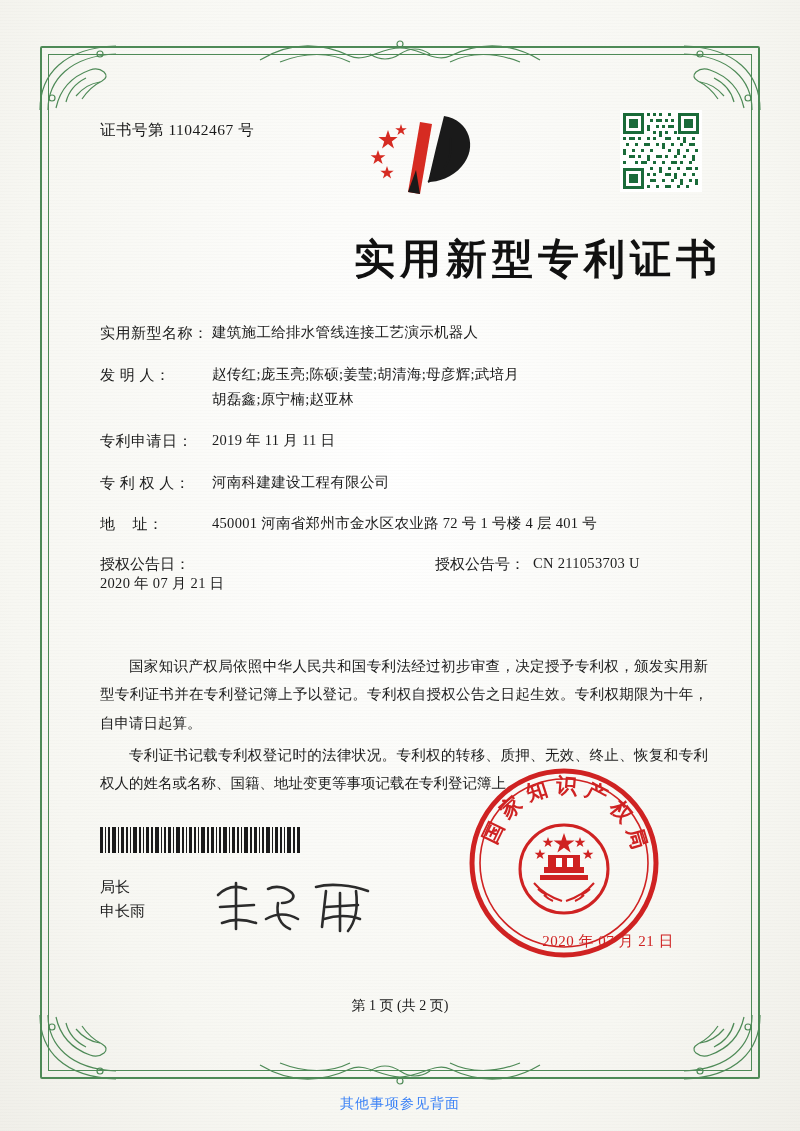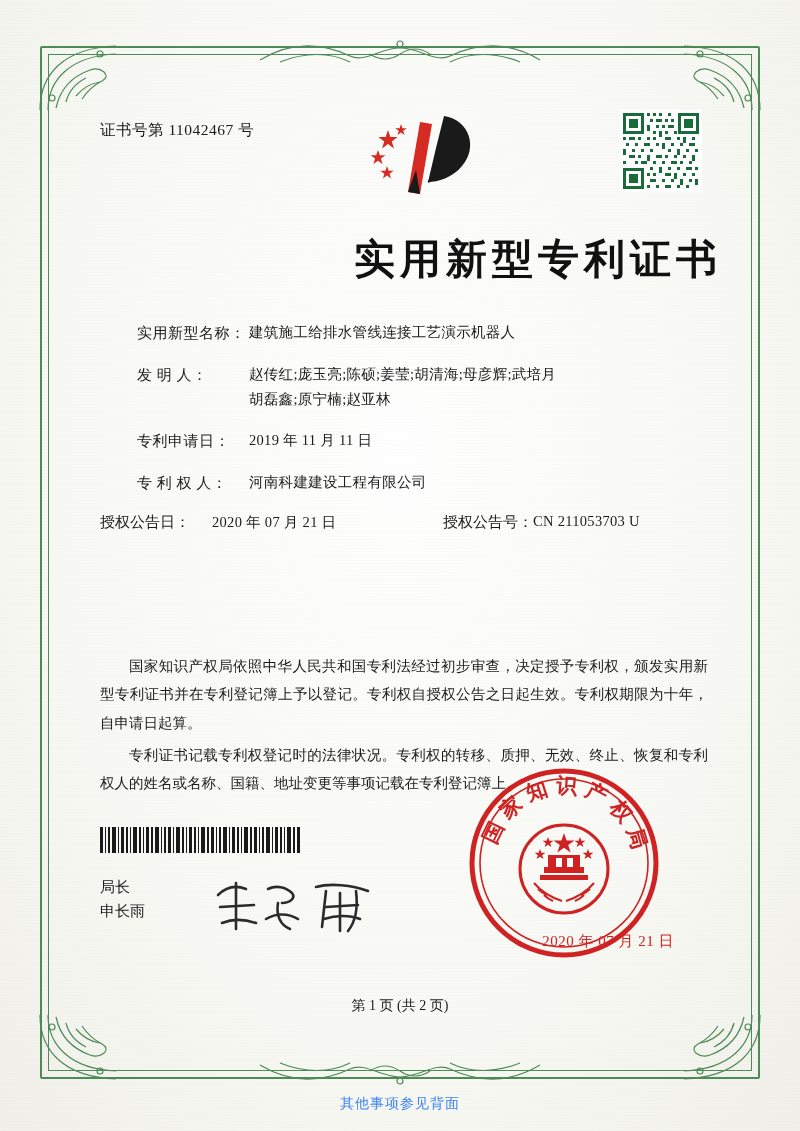--- a/index.html
+++ b/index.html
@@ -131,21 +131,20 @@
     right: 10px;
     top: 230px;
     font-size: 15px;
     color: #1b1b1b;
   }
   .field-row {
     display: flex;
     align-items: flex-start;
     margin-bottom: 19px;
     line-height: 1.5;
-    margin-left: 37px;
   }
   .field-label {
     flex: 0 0 auto;
     width: 112px;
     white-space: pre;
     font-size: 15px;
     letter-spacing: 0.5px;
   }
   .field-value {
     flex: 1 1 auto;
@@ -164,27 +163,27 @@
 
   .two-col {
     display: flex;
     align-items: flex-start;
     margin-bottom: 16px;
   }
   .two-col .col {
     display: flex;
     align-items: flex-start;
   }
-  .two-col .col.first { width: 335px; }
+  .two-col .col.first { width: 335px; flex-direction: column; }
   .two-col .col .lbl {
     width: 112px;
     flex: 0 0 auto;
     white-space: pre;
   }
-  .two-col .col.second .lbl { width: 98px; text-align: right; }
+  .two-col .col.second .lbl { width: 98px; }
 
   .paragraphs {
     position: absolute;
     left: 22px;
     right: 14px;
     top: 560px;
     font-size: 14.5px;
     line-height: 1.95;
     color: #1b1b1b;
     text-align: justify;
@@ -475,20 +474,24 @@
       <div class="field-row">
         <div class="field-label">专利申请日：</div>
         <div class="field-value">2019 年 11 月 11 日</div>
       </div>
 
       <div class="field-row">
         <div class="field-label">专 利 权 人：</div>
         <div class="field-value">河南科建建设工程有限公司</div>
       </div>
 
+      <div class="field-row">
+        <div class="field-label">地    址：</div>
+        <div class="field-value">450001 河南省郑州市金水区农业路 72 号 1 号楼 4 层 401 号</div>
+      </div>
 
       <div class="two-col">
         <div class="col first">
           <div class="lbl">授权公告日：</div>
           <div class="field-value">2020 年 07 月 21 日</div>
         </div>
         <div class="col second">
           <div class="lbl">授权公告号：</div>
           <div class="field-value">CN 211053703 U</div>
         </div>

